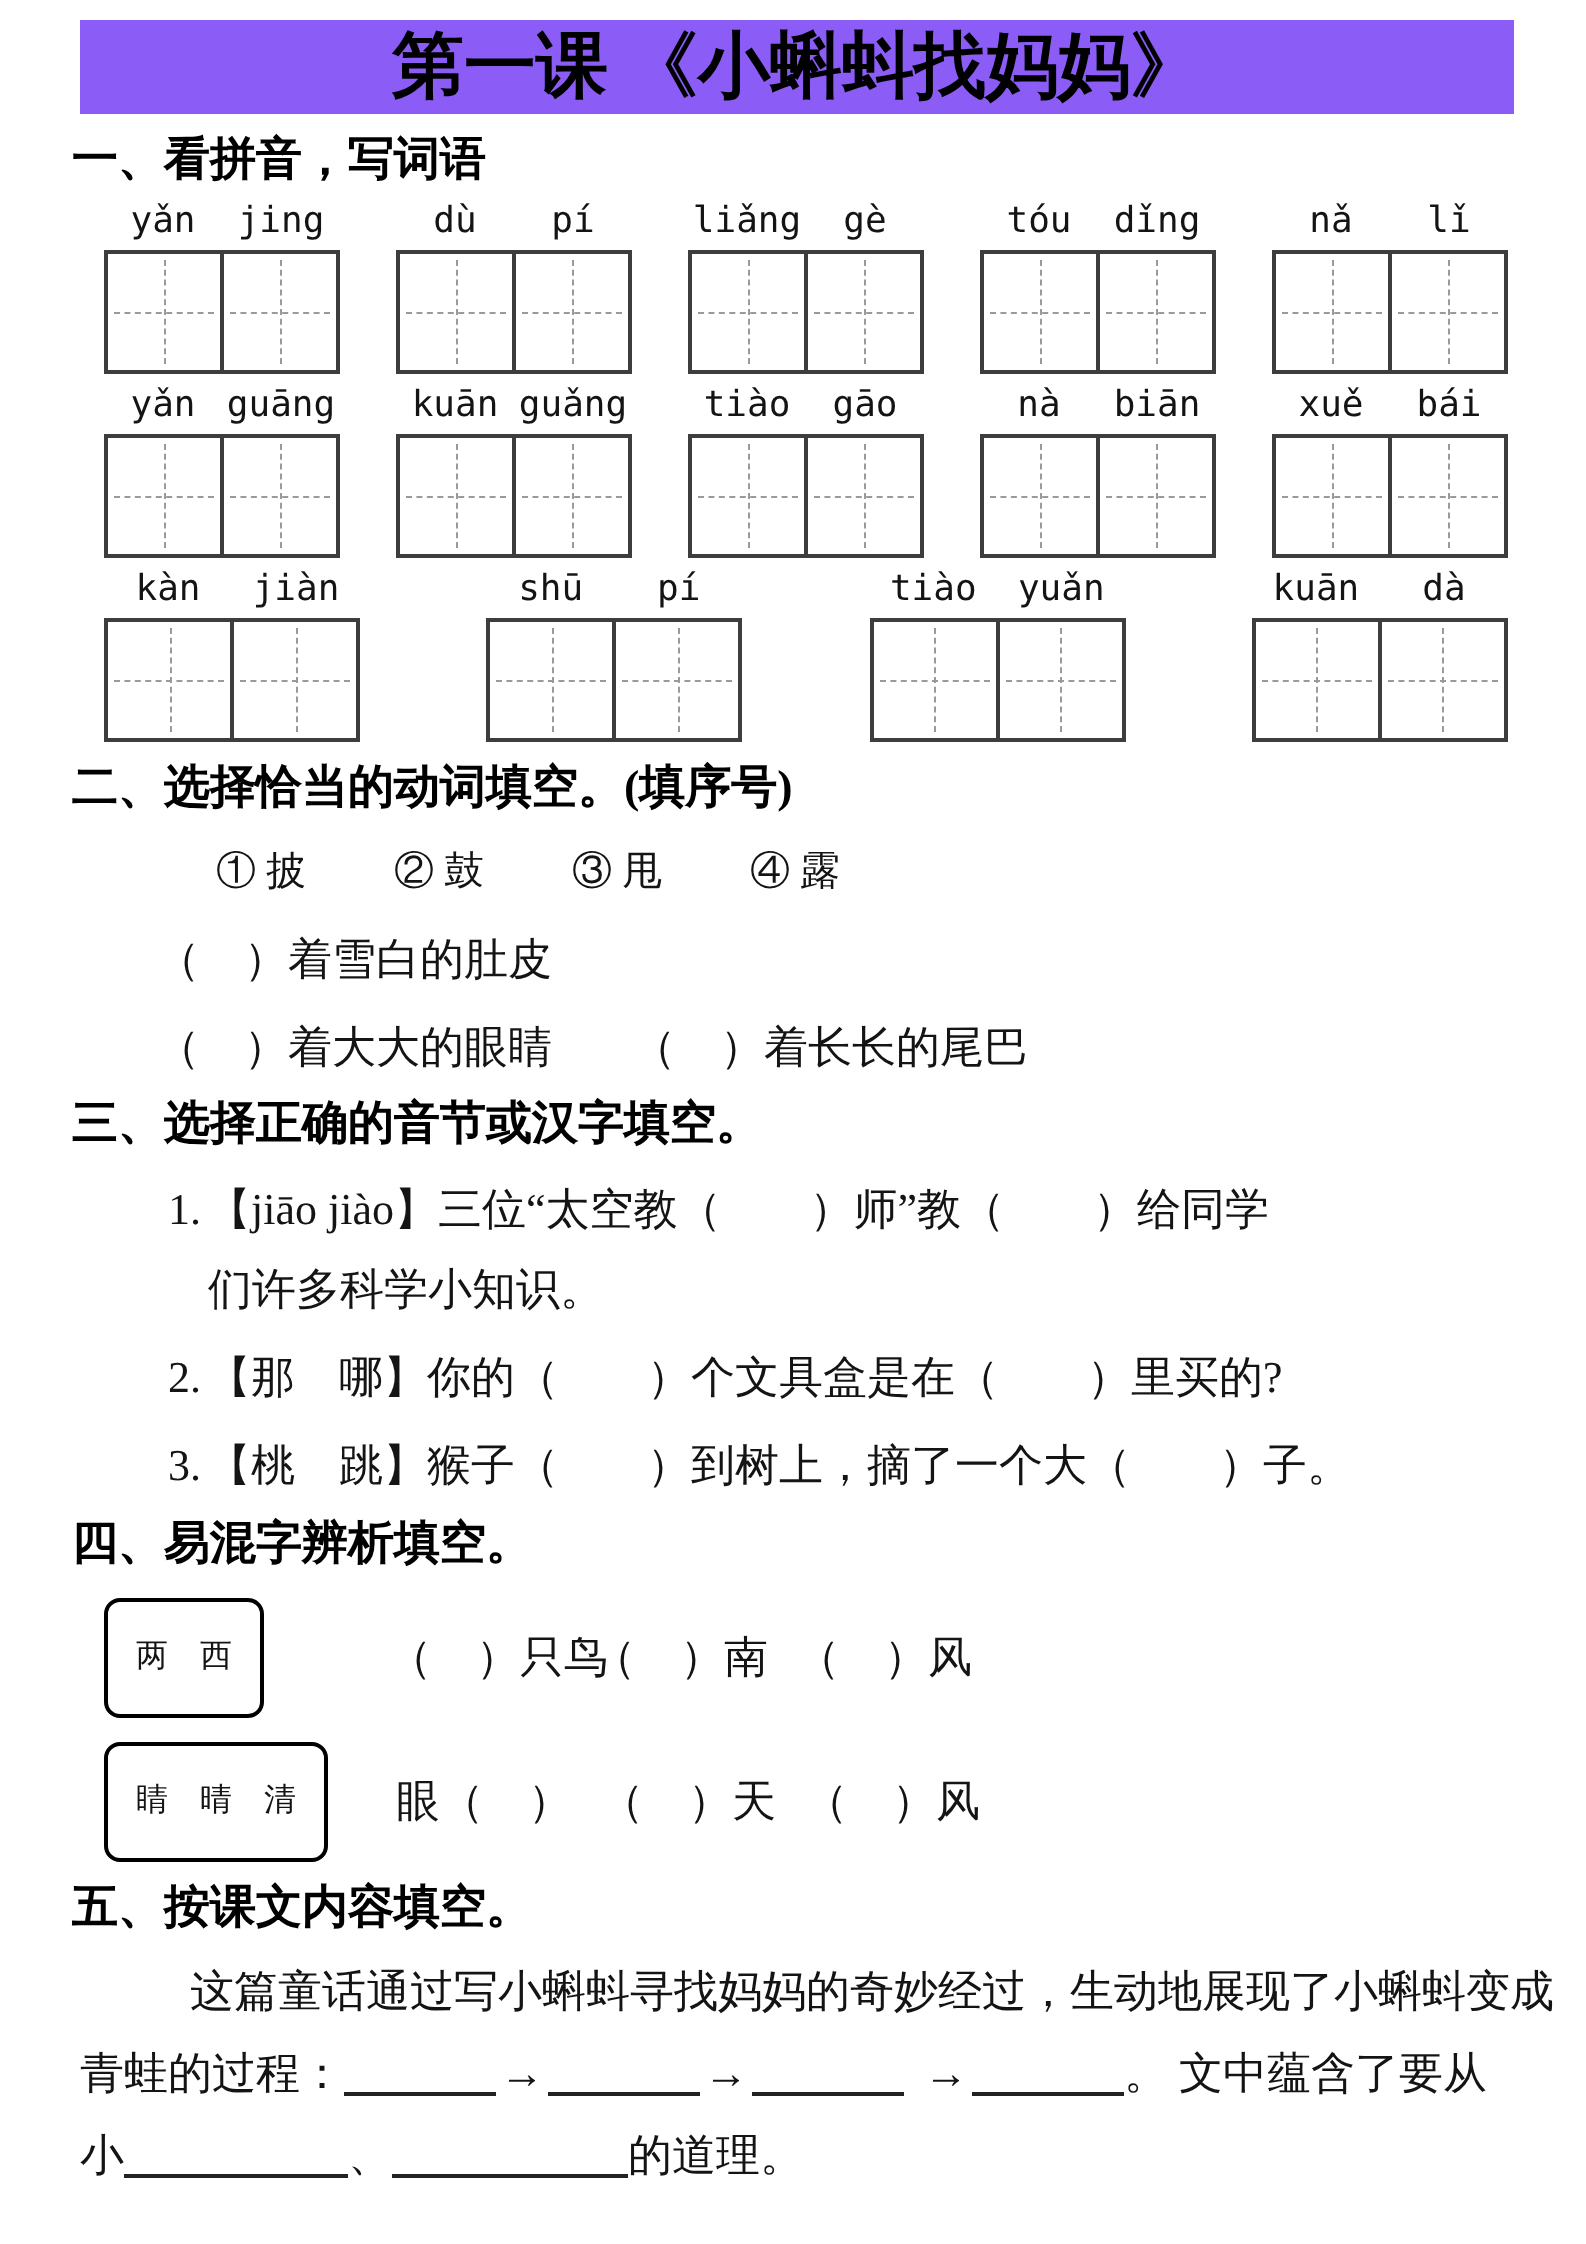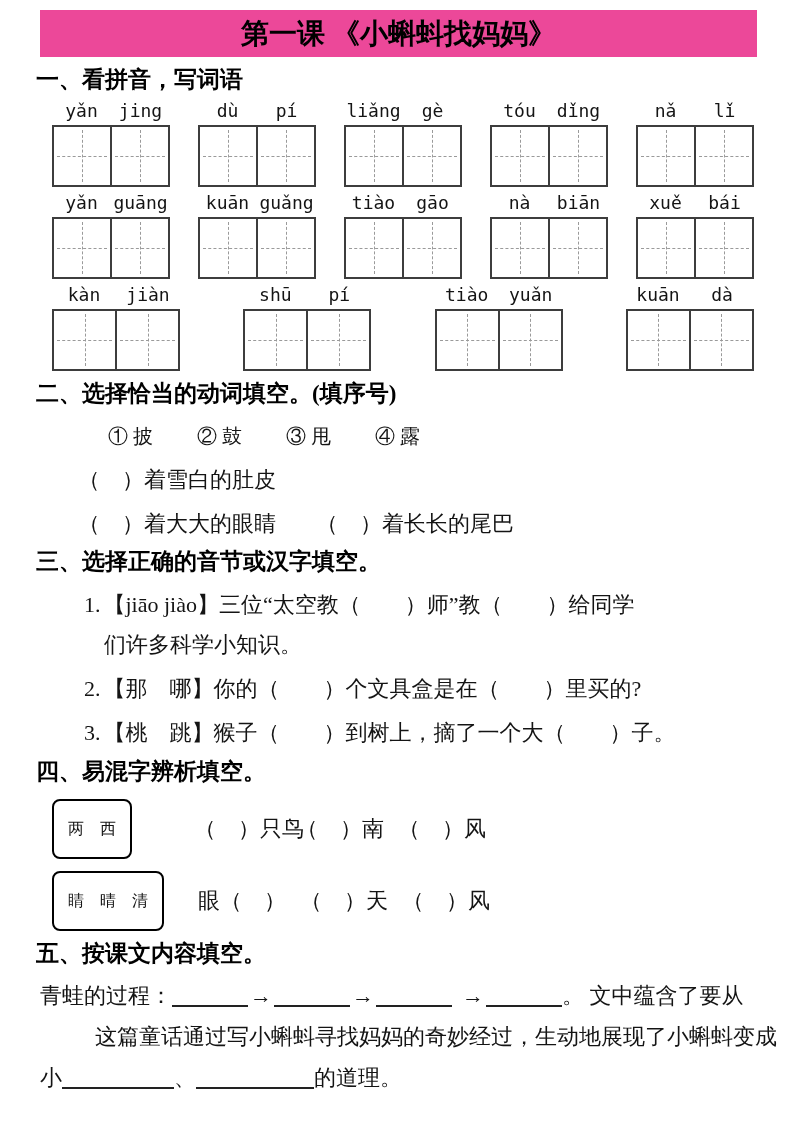--- a/index.html
+++ b/index.html
@@ -19,23 +19,23 @@
     text-align: center;
     font-size: 42px;
     font-weight: bold;
     letter-spacing: 2px;
     color: #000;
   }
   .lesson-band {
     margin: 10px 36px 0 40px;
     height: 47px;
     line-height: 47px;
-    background: #ec4899;
+    background: #8b5cf6;
     text-align: center;
-    font-size: 28px;
+    font-size: 36px;
     font-weight: bold;
     color: #000;
   }
   .sec-heading {
     margin: 8px 14px 0 36px;
     font-size: 23px;
     font-weight: bold;
     line-height: 30px;
     color: #000;
   }
@@ -317,22 +317,22 @@
     <span class="hz-box">睛　晴　清</span>
     <div class="hz-items">
       <span class="hz-item">眼（　）</span>
       <span class="hz-item">（　）天</span>
       <span class="hz-item">（　）风</span>
     </div>
   </div>
 
   <div class="sec-heading">五、按课文内容填空。</div>
   <div class="para">
+    <div class="p-line p-indent">这篇童话通过写小蝌蚪寻找妈妈的奇妙经过，生动地展现了小蝌蚪变成</div>
     <div class="p-line">
       <span>青蛙的过程：</span><span class="blank blank-sm"></span><span class="arrow">→</span><span class="blank blank-sm"></span><span class="arrow">→</span><span class="blank blank-sm"></span><span class="arrow arrow-sp">→</span><span class="blank blank-sm"></span><span>。 文中蕴含了要从</span>
     </div>
-    <div class="p-line p-indent">这篇童话通过写小蝌蚪寻找妈妈的奇妙经过，生动地展现了小蝌蚪变成</div>
     <div class="p-line">
       <span>小</span><span class="blank blank-lg1"></span><span>、</span><span class="blank blank-lg2"></span><span>的道理。</span>
     </div>
   </div>
 
 </div>
 
 </body></html>

